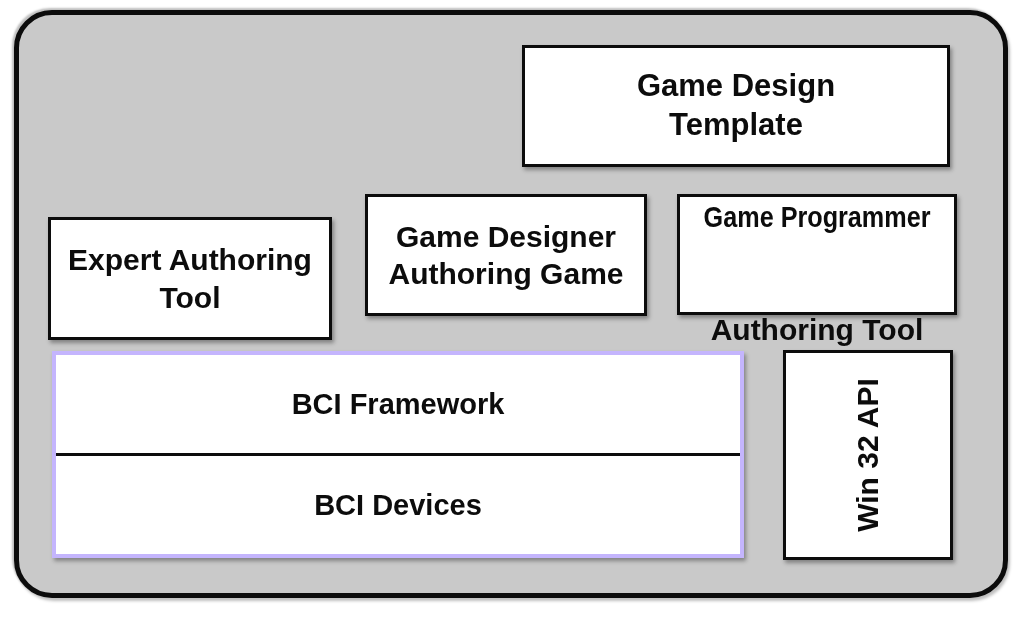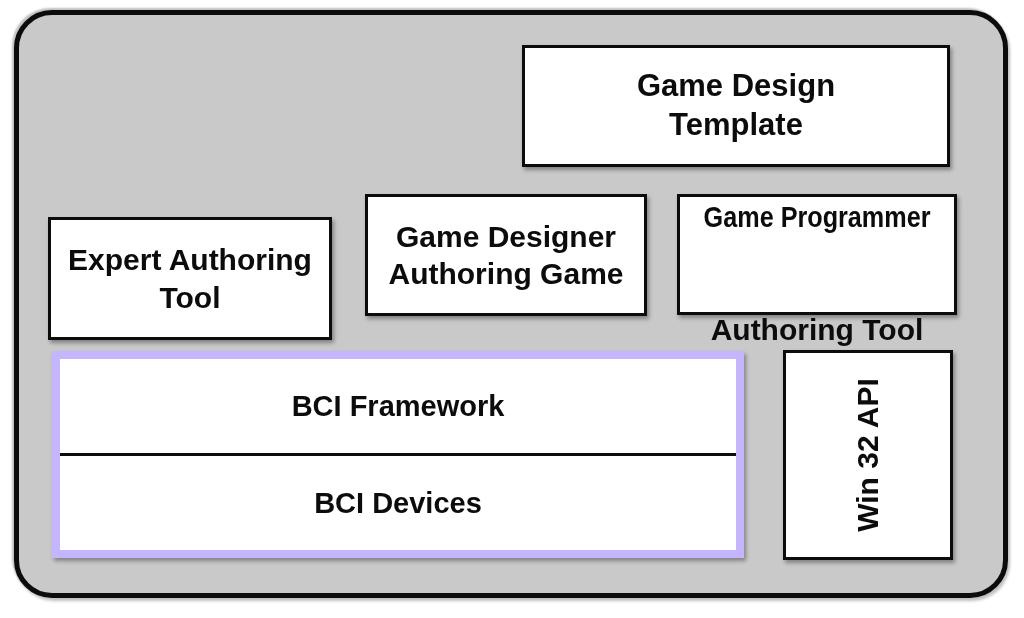--- a/index.html
+++ b/index.html
@@ -60,21 +60,21 @@
   }
 
   .bci-stack {
     position: absolute;
     left: 52px;
     top: 351px;
     width: 692px;
     height: 207px;
     box-sizing: border-box;
     background: #ffffff;
-    border: 8px solid #c4b5fd;
+    border: 4px solid #c4b5fd;
     box-shadow: 2px 3px 4px rgba(0,0,0,0.35);
     display: flex;
     flex-direction: column;
   }
   .bci-layer {
     flex: 1 1 0;
     display: flex;
     align-items: center;
     justify-content: center;
     font-weight: bold;

